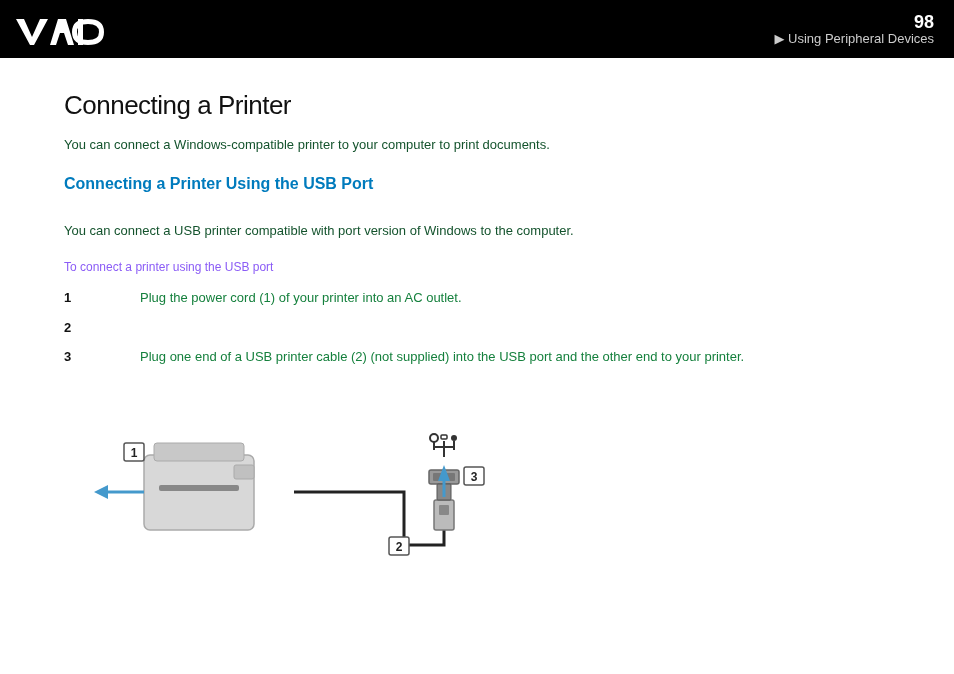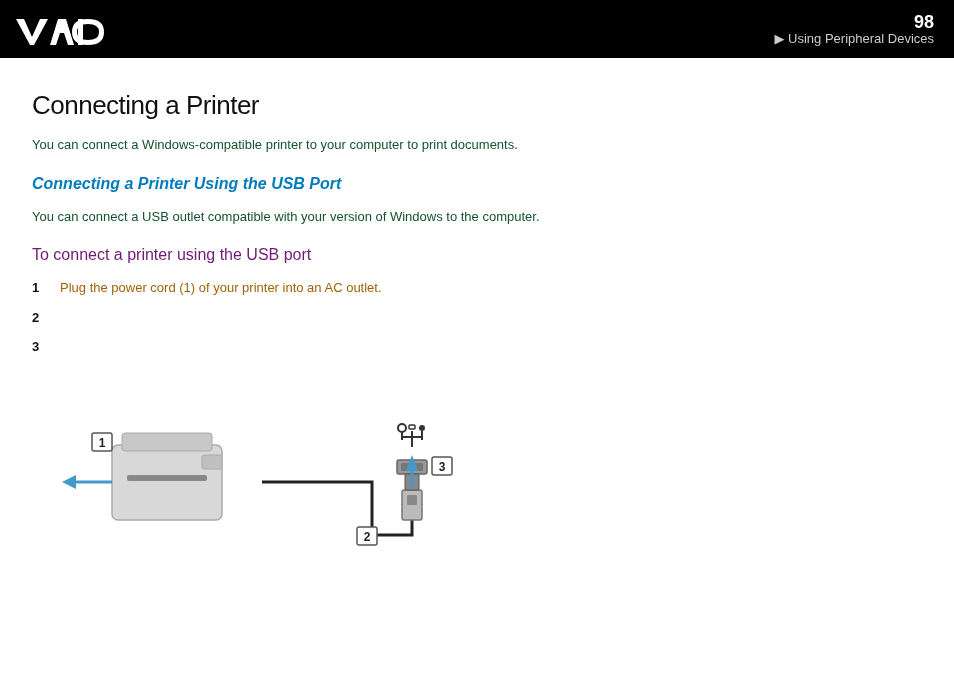--- a/index.html
+++ b/index.html
@@ -38,21 +38,21 @@
       display: block;
       line-height: 1;
     }
     .header-right .section-title {
       color: #ccc;
       font-size: 13px;
     }
 
     
     .content {
-      padding: 32px 50px 20px 32px;
+      padding: 32px 50px 20px 64px;
     }
 
     .main-title {
       font-size: 26px;
       font-weight: normal;
       color: #111;
       margin-bottom: 14px;
       letter-spacing: -0.5px;
     }
 
@@ -60,27 +60,26 @@
       font-size: 13px;
       color: #14532d;
       margin-bottom: 20px;
       line-height: 1.5;
     }
 
     .section-heading {
       font-size: 16px;
       color: #007bbd;
       font-weight: bold;
-      margin-bottom: 14px;
-      font-style: italic;
+      margin-bottom: 28px;
     }
 
     .sub-heading {
-      font-size: 16px;
-      color: #701a75;
+      font-size: 12px;
+      color: #8b5cf6;
       margin-bottom: 14px;
       font-style: normal;
     }
 
     .steps-list {
       list-style: none;
       margin-bottom: 16px;
     }
     .steps-list li {
       display: flex;
@@ -89,21 +88,22 @@
       line-height: 1.5;
     }
     .step-num {
       font-weight: bold;
       min-width: 28px;
       font-size: 13px;
       color: #111;
     }
     .step-text {
       font-size: 13px;
-      color: #a16207;
+      color: #15803d;
+      margin-left: 48px;
     }
     .usb-icon {
       font-size: 14px;
       margin: 0 2px;
     }
 
     
     .diagram-area {
       margin-top: 18px;
       position: relative;
@@ -143,34 +143,35 @@
 </div>
 
 <div class="content">
 
   <h1 class="main-title">Connecting a Printer</h1>
 
   <p class="intro-text">You can connect a Windows-compatible printer to your computer to print documents.</p>
 
   <h2 class="section-heading">Connecting a Printer Using the USB Port</h2>
 
-  <p class="intro-text">You can connect a USB outlet compatible with your version of Windows to the computer.</p>
+  <p class="intro-text">You can connect a USB printer compatible with port version of Windows to the computer.</p>
 
   <p class="sub-heading">To connect a printer using the USB port</p>
 
   <ol class="steps-list">
     <li>
       <span class="step-num">1</span>
       <span class="step-text">Plug the power cord (1) of your printer into an AC outlet.</span>
     </li>
     <li>
       <span class="step-num">2</span>
     </li>
     <li>
       <span class="step-num">3</span>
+      <span class="step-text">Plug one end of a USB printer cable (2) (not supplied) into the USB port and the other end to your printer.</span>
     </li>
   </ol>
 
   <div class="diagram-area">
     <svg class="diagram-svg" width="480" height="195" viewBox="0 0 480 195">
 
       <rect x="80" y="70" width="110" height="75" rx="6" ry="6" fill="#d8d8d8" stroke="#aaa" stroke-width="1.5"></rect>
 
       <rect x="90" y="58" width="90" height="18" rx="3" ry="3" fill="#c8c8c8" stroke="#aaa" stroke-width="1"></rect>
 

